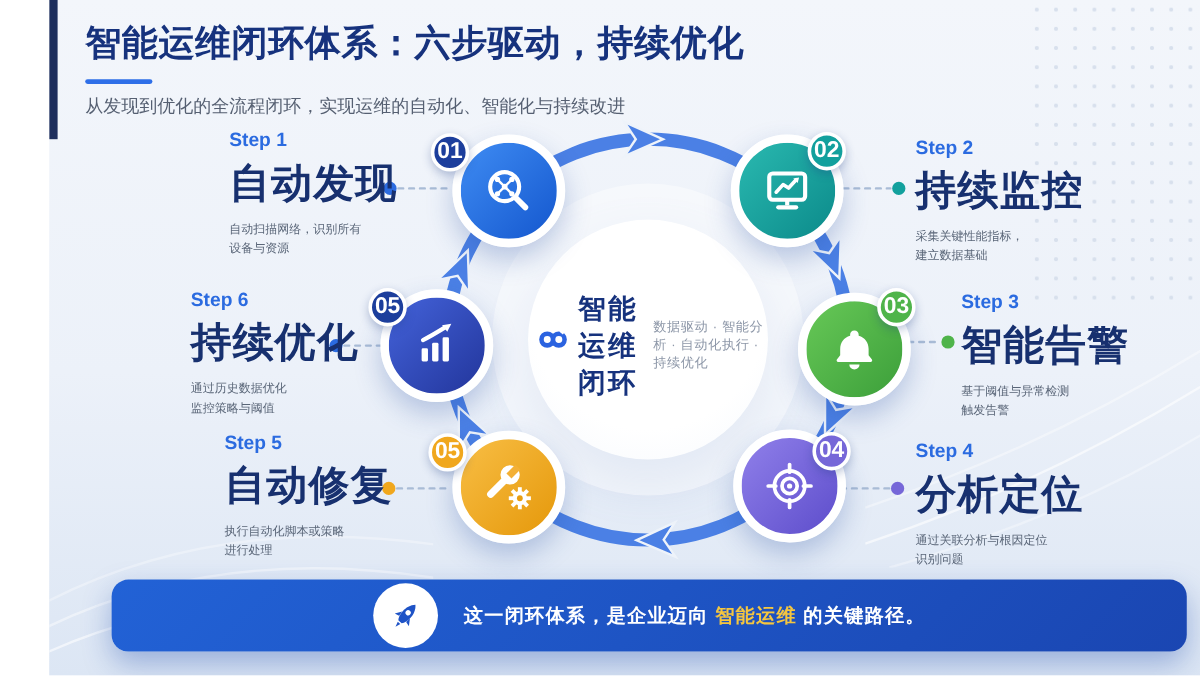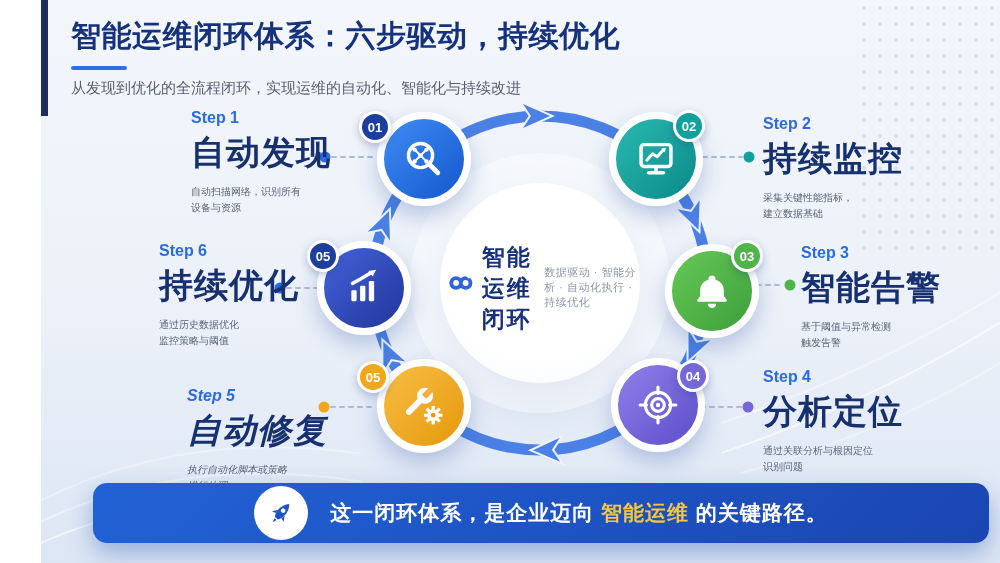--- a/index.html
+++ b/index.html
@@ -29,36 +29,36 @@
     box-shadow:0 0 0 30px rgba(255,255,255,.42),0 18px 40px rgba(100,130,190,.20);
     display:flex;flex-direction:row;align-items:center;justify-content:center;z-index:2;}
   .hub-title{font-size:23px;font-weight:800;color:#16327D;letter-spacing:2px;margin-top:10px;}
   .hub-tagline{font-size:11px;color:#8D97A8;margin-top:8px;letter-spacing:.5px;}
   
   .node{position:absolute;width:94px;height:94px;border-radius:50%;border:7px solid #fff;
     box-sizing:border-box;display:flex;align-items:center;justify-content:center;z-index:3;
     background:linear-gradient(135deg,var(--from,#3F8CF3),var(--to,#1457CE));
     box-shadow:0 10px 22px rgba(40,80,160,.28);}
   .badge{position:absolute;width:32px;height:32px;border-radius:50%;border:3px solid #fff;
-    box-sizing:border-box;background:var(--badge,#1C3E9C);color:#fff;font-size:13px;font-weight:700;
+    box-sizing:border-box;background:var(--badge,#1C3E9C);color:#fff;font-size:19px;font-weight:700;
     display:flex;align-items:center;justify-content:center;z-index:5;
     box-shadow:0 3px 8px rgba(30,60,130,.30);}
   
   .step-text{position:absolute;display:flex;flex-direction:column;z-index:4;}
   .step-label{font-size:16px;font-weight:700;color:#2B6BE0;}
   .step-name{font-size:34px;font-weight:800;color:#17306F;margin-top:3px;letter-spacing:1px;}
   .step-desc{font-size:10px;color:#5A6678;line-height:1.62;margin-top:8px;}
   
   .banner{position:absolute;left:52px;top:483px;width:896px;height:60px;border-radius:14px;
     background:linear-gradient(135deg,#2262D6 0%,#1A46B2 100%);
     box-shadow:0 10px 24px rgba(24,70,170,.35);
     display:flex;align-items:center;justify-content:center;gap:22px;z-index:6;}
   .banner-icon-circle{width:54px;height:54px;border-radius:50%;background:#fff;
     display:flex;align-items:center;justify-content:center;flex:0 0 auto;}
-  .banner-text{font-size:21px;font-weight:700;color:#fff;letter-spacing:1px;}
+  .banner-text{font-size:16px;font-weight:700;color:#fff;letter-spacing:1px;}
   .banner-highlight{font-weight:800;}
 </style>
 </head>
 <body>
 
 <div class="slide">
 
   <div class="accent-bar"></div>
   <div class="dot-grid"></div>
   <svg class="wave" style="left:0;bottom:0;" width="320" height="200">
@@ -236,21 +236,21 @@
     </div>
   </div>
   <div class="step-text" style="left:722px;top:368px;width:175px;">
     <div class="step-label">Step 4</div>
     <div class="step-name">分析定位</div>
     <div class="step-desc">
       <span>通过关联分析与根因定位</span><br>
       <span>识别问题</span>
     </div>
   </div>
-  <div class="step-text" style="left:146px;top:387px;width:165px;font-style:italic;">
+  <div class="step-text" style="left:146px;top:361px;width:165px;">
     <div class="step-label">Step 5</div>
     <div class="step-name">自动修复</div>
     <div class="step-desc">
       <span>执行自动化脚本或策略</span><br>
       <span>进行处理</span>
     </div>
   </div>
   <div class="step-text" style="left:118px;top:242px;width:150px;">
     <div class="step-label">Step 6</div>
     <div class="step-name">持续优化</div>

